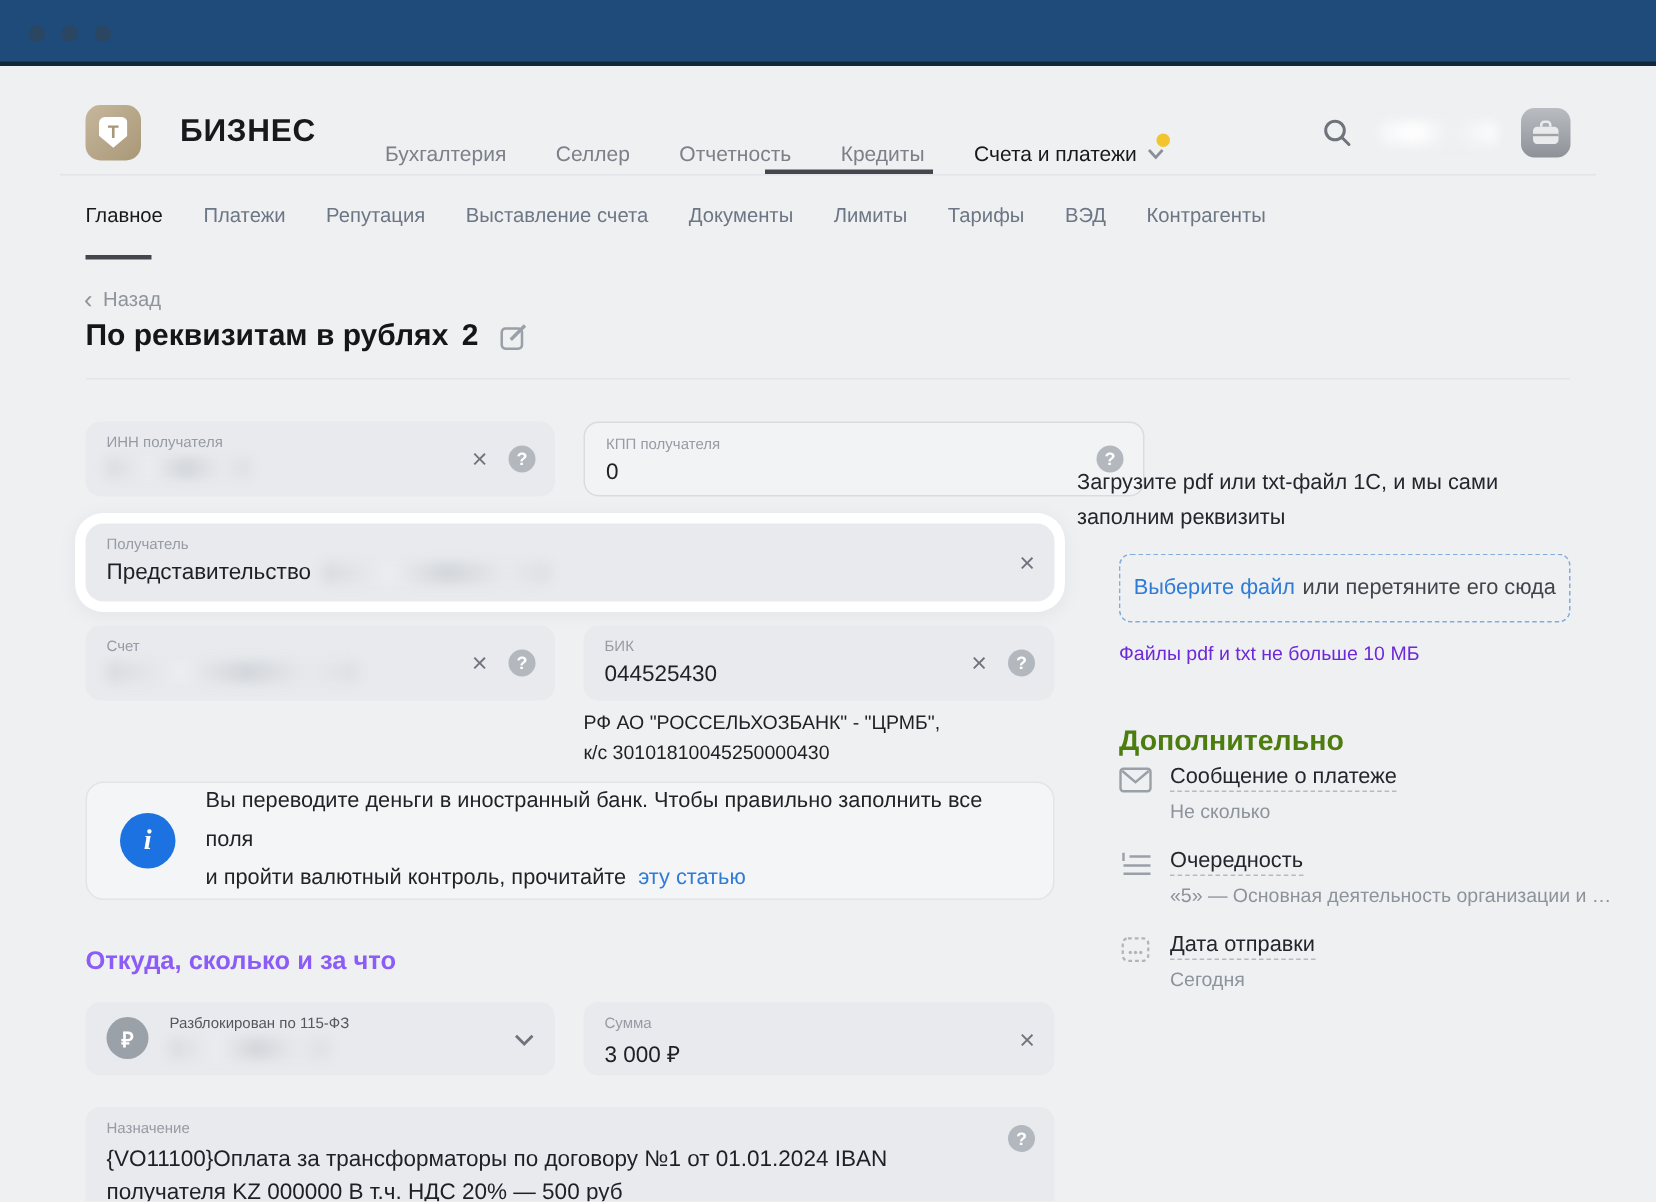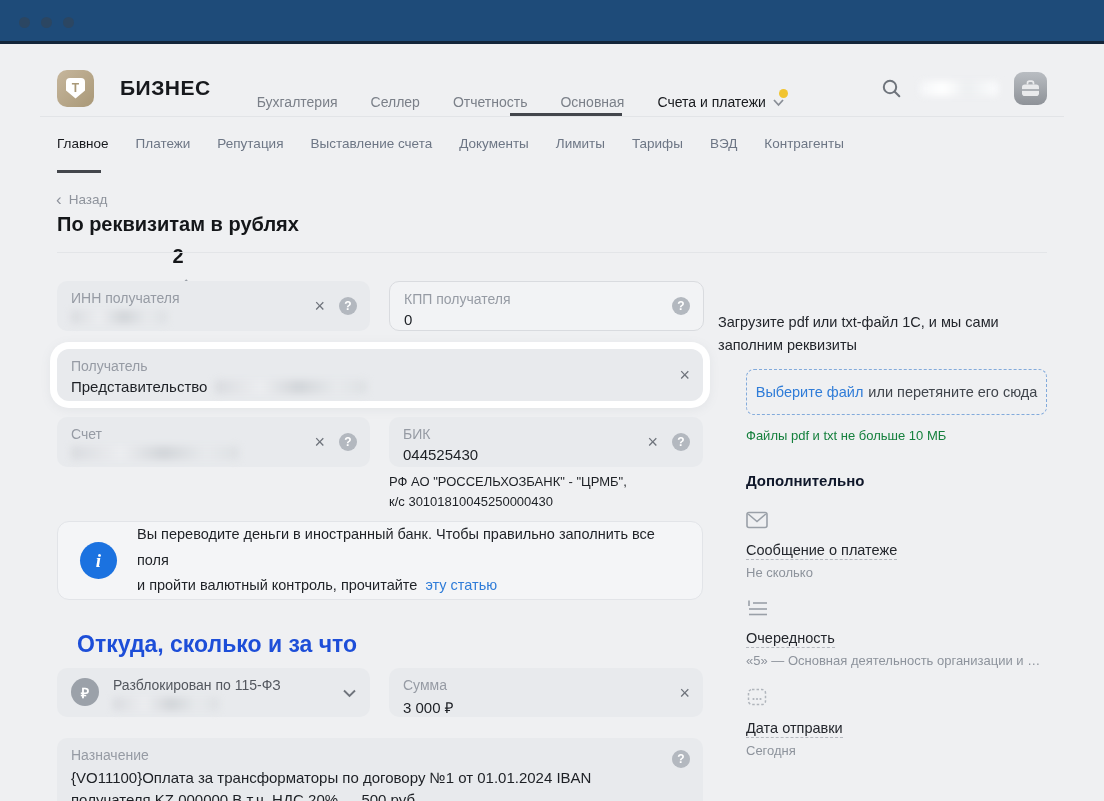--- a/index.html
+++ b/index.html
@@ -45,80 +45,80 @@
   .subnav { position:absolute; top:136px; left:57px; display:flex; gap:27px;
             font-size:13.5px; color:#6d7685; }
   .subnav .nav-item { cursor:pointer; white-space:nowrap; }
   .subnav .active { color:#17191d; }
   .nav2-underline { position:absolute; top:170px; left:57px; width:44px; height:3px; background:#43464c; }
 
   
   .back-link { position:absolute; top:192px; left:56px; display:flex; align-items:center; gap:7px;
                font-size:13.5px; color:#8e939c; cursor:pointer; }
   .back-chev { font-size:17px; line-height:13px; color:#8e939c; }
-  .page-title-row { position:absolute; top:213px; left:57px; display:flex; align-items:center; gap:9px;flex-direction:column; }
+  .page-title-row { position:absolute; top:213px; left:57px; display:flex; align-items:center; gap:9px; }
   .page-title { font-size:20px; font-weight:bold; color:#141619; }
   .title-counter { font-size:20px; font-weight:bold; color:#141619; }
   .title-divider { position:absolute; top:252px; left:57px; width:990px; height:1px; background:#e3e5e8; }
 
   
   .field { position:absolute; background:#e8eaed; border-radius:10px; padding:8px 14px; }
-  .field .flabel { font-size:14px; color:#969ba4; line-height:1.3; }
+  .field .flabel { font-size:10px; color:#969ba4; line-height:1.3; }
   .field .fvalue { font-size:15px; color:#1d2025; margin-top:3px; display:flex; align-items:center; }
   .ficons { position:absolute; top:0; bottom:0; right:13px; display:flex; align-items:center; gap:14px; }
   .x-icon { font-size:18px; color:#6f747c; cursor:pointer; line-height:1; }
   .help-icon { width:18px; height:18px; border-radius:50%; background:#b3b8bf; color:#fff;
                font-size:12px; font-weight:bold; display:flex; align-items:center; justify-content:center;
                cursor:pointer; }
   .pill { height:14px; background:linear-gradient(90deg,#d9dbdf,#ecedf0 30%,#d2d5d9 55%,#e7e9ec 80%,#dde0e3); }
 
   .f-inn { top:281px; left:57px; width:313px; height:50px; }
-  .f-kpp { top:281px; left:389px; width:315px; height:50px; background:#f2f3f5; border:1px solid #d9dbdf; }
+  .f-kpp { top:281px; left:389px; width:374px; height:50px; background:#f2f3f5; border:1px solid #d9dbdf; }
   .f-recipient { top:349px; left:57px; width:646px; height:52px;
                  box-shadow:0 0 0 7px #ffffff, 0 2px 10px 8px rgba(120,125,135,.08); border-radius:12px; }
   .f-account { top:417px; left:57px; width:313px; height:50px; }
   .f-bik { top:417px; left:389px; width:314px; height:50px; }
   .bank-info { position:absolute; top:472px; left:389px; width:314px;
                font-size:13px; line-height:1.5; color:#1d2025; }
 
   
   .banner { position:absolute; top:521px; left:57px; width:646px; height:79px;
             background:#f4f5f7; border:1px solid #e2e4e8; border-radius:12px;
             display:flex; align-items:center; padding:0 22px; gap:20px; }
   .info-circle { width:37px; height:37px; min-width:37px; border-radius:50%; background:#1b72e0;
                  color:#fff; display:flex; align-items:center; justify-content:center;
                  font-family:"Liberation Serif", serif; font-size:19px; font-weight:bold; font-style:italic; }
   .banner-text { font-size:14.5px; line-height:1.75; color:#1f2227; }
   .link { color:#2f7cd8; cursor:pointer; }
 
   
-  .section-title { position:absolute; top:631px; left:57px; font-size:23px; font-weight:bold; color:#1d4ed8;margin-left:20px; }
+  .section-title { position:absolute; top:631px; left:57px; font-size:17px; font-weight:bold; color:#8b5cf6; }
   .f-source { top:668px; left:57px; width:313px; height:49px; padding-left:56px; }
   .ruble-circle { position:absolute; left:14px; top:10px; width:28px; height:28px; border-radius:50%;
                   background:#9ba1a9; color:#fff; font-size:14px; font-weight:bold;
                   display:flex; align-items:center; justify-content:center; }
   .f-source .flabel { color:#53575e; }
   .f-amount { top:668px; left:389px; width:314px; height:49px; }
   .f-purpose { top:738px; left:57px; width:646px; height:95px; }
   .f-purpose .fvalue { display:block; width:600px; line-height:1.45; }
 
   
   .sb-title1 { position:absolute; top:281px; left:746px; font-size:17px; font-weight:bold; color:#141619; }
   .sb-desc { position:absolute; top:311px; left:718px; width:285px; font-size:14.5px;
              line-height:1.6; color:#23262c; }
   .dropzone { position:absolute; top:369px; left:746px; width:301px; height:46px;
               border:1.5px dashed #82aadb; border-radius:8px;
               display:flex; align-items:center; justify-content:center; gap:5px;
               font-size:14.5px; cursor:pointer; }
   .dz-rest { color:#40454c; }
-  .sb-hint { position:absolute; top:428px; left:746px; font-size:13px; color:#15803d; }
-  .sb-title2 { position:absolute; top:472px; left:746px; font-size:15px; font-weight:bold; color:#0f172a; }
+  .sb-hint { position:absolute; top:428px; left:746px; font-size:13px; color:#6d28d9; }
+  .sb-title2 { position:absolute; top:484px; left:746px; font-size:19px; font-weight:bold; color:#4d7c0f; }
   .sb-items { position:absolute; top:509px; left:746px; width:330px; display:flex;
               flex-direction:column; gap:17px; }
-  .sb-item { display:flex; align-items:flex-start; gap:12px;flex-direction:column; }
+  .sb-item { display:flex; align-items:flex-start; gap:12px; }
   .sb-item .sicon { width:22px; margin-top:2px; display:flex; justify-content:center; }
   .sb-item-label { font-size:14.5px; color:#23262c; border-bottom:1px dashed #b6bac0;
                    padding-bottom:1px; cursor:pointer; display:inline-block; }
   .sb-item-value { font-size:13px; color:#8d939c; margin-top:5px; max-width:300px;
                    white-space:nowrap; overflow:hidden; text-overflow:ellipsis; }
 
   svg { display:block; }
 </style>
 </head>
 <body>
@@ -135,21 +135,21 @@
 
   <div class="header1">
     <div class="logo-box">
       <div class="logo-shield">Т</div>
     </div>
     <div class="brand">БИЗНЕС</div>
     <div class="mainnav">
       <span class="nav-item">Бухгалтерия</span>
       <span class="nav-item">Селлер</span>
       <span class="nav-item">Отчетность</span>
-      <span class="nav-item">Основная</span>
+      <span class="nav-item">Кредиты</span>
       <span class="nav-item nav-active">
         <span>Счета и платежи</span>
         <span class="nav-chevron-wrap">
           <svg width="13" height="12" viewBox="0 0 13 12">
               <polyline points="2,4 6.5,9 11,4" fill="none" stroke="#8a8f97" stroke-width="1.8"></polyline>
             </svg>
           <span class="notif-dot"></span>
         </span>
       </span>
     </div>

